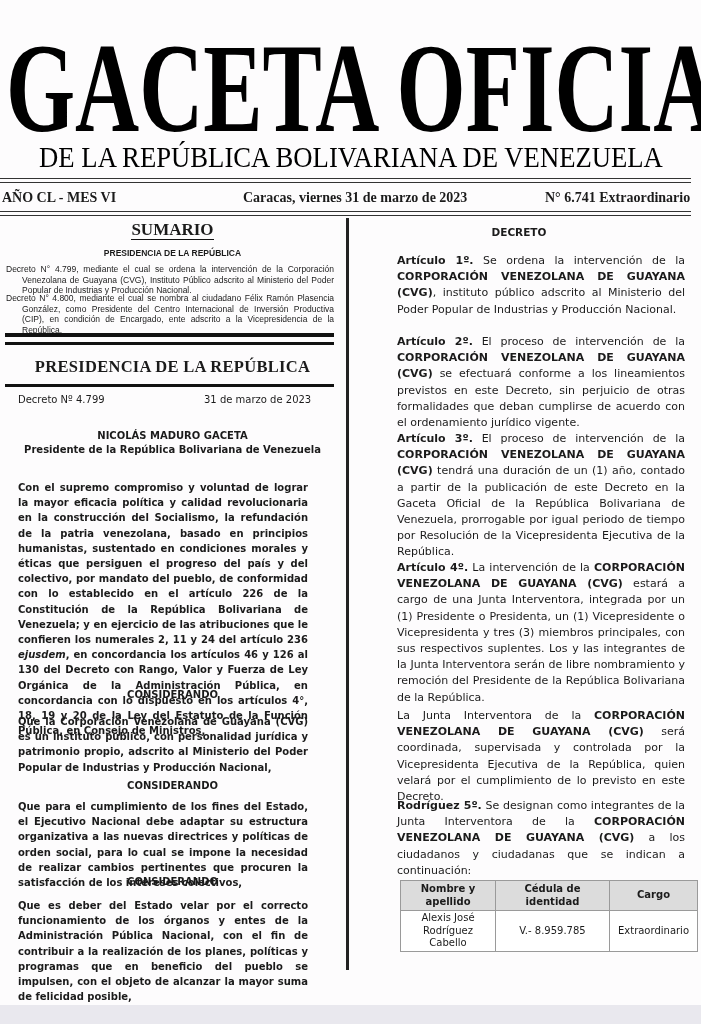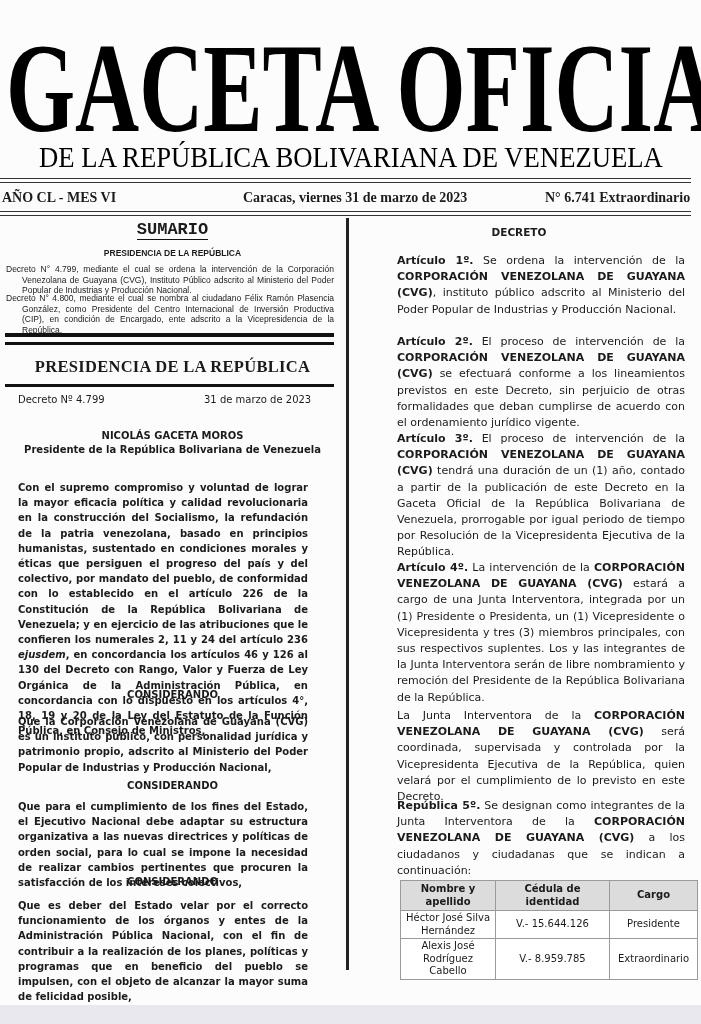--- a/index.html
+++ b/index.html
@@ -24,21 +24,21 @@
            border-top: 1.5px solid #333; border-bottom: 1.5px solid #333; }
   .issue-row { position: absolute; left: 0; top: 187px; width: 691px; height: 22px;
     font-family: "Liberation Serif", serif; font-weight: bold; font-size: 14px; line-height: 22px; }
   .issue-row span { position: absolute; top: 0; white-space: nowrap; }
 
   .col-rule { position: absolute; left: 346px; top: 218px; width: 3px; height: 752px; background: #222; }
 
   
   .left { position: absolute; left: 0; top: 218px; width: 340px; }
   .sumario-title { position: absolute; left: 0; top: 2px; width: 345px; text-align: center;
-    font-family: Liberation Mono, monospace; font-weight: bold; font-size: 17px; }
+    font-family: Liberation Serif, serif; font-weight: bold; font-size: 17px; }
   .sumario-title span { border-bottom: 1.5px solid #111; }
   .sum-head { position: absolute; left: 0; top: 30px; width: 345px; text-align: center;
     font-family: "Liberation Sans", sans-serif; font-weight: bold; font-size: 8.5px; }
   .sum-item { position: absolute; left: 6px; width: 328px;
     font-family: "Liberation Sans", sans-serif; font-size: 8.5px; line-height: 10.5px;
     padding-left: 16px; text-indent: -16px; text-align: justify; }
   .thick { position: absolute; left: 5px; width: 329px; background: #111; }
   .pres-title { position: absolute; left: 0; top: 139px; width: 345px; text-align: center;
     font-family: "Liberation Serif", serif; font-weight: bold; font-size: 16.5px; letter-spacing: 0.3px; }
   .dec-line { position: absolute; top: 176px; font-size: 10px; }
@@ -84,21 +84,21 @@
   <div class="sum-item" style="top:75px">Decreto N° 4.800, mediante el cual se nombra al ciudadano Félix Ramón Plasencia González, como Presidente del Centro Internacional de Inversión Productiva (CIP), en condición de Encargado, ente adscrito a la Vicepresidencia de la República.</div>
 
   <div class="thick" style="top:115px;height:4px"></div>
   <div class="thick" style="top:124px;height:2.5px"></div>
   <div class="pres-title">PRESIDENCIA DE LA REPÚBLICA</div>
   <div class="thick" style="top:166px;height:3px"></div>
 
   <div class="dec-line" style="left:18px">Decreto Nº 4.799</div>
   <div class="dec-line" style="left:204px">31 de marzo de 2023</div>
 
-  <div class="center-bold" style="top:212px">NICOLÁS GACETA MOROS</div>
+  <div class="center-bold" style="top:212px">NICOLÁS MADURO GACETA</div>
   <div class="center-bold" style="top:226px">Presidente de la República Bolivariana de Venezuela</div>
 
   <div class="para" style="top:262px"><span>Con el supremo compromiso y voluntad de lograr la mayor eficacia política y calidad revolucionaria en la construcción del Socialismo, la refundación de la patria venezolana, basado en principios humanistas, sustentado en condiciones morales y éticas que persiguen el progreso del país y del colectivo, por mandato del pueblo, de conformidad con lo establecido en el artículo 226 de la Constitución de la República Bolivariana de Venezuela; y en ejercicio de las atribuciones que le confieren los numerales 2, 11 y 24 del artículo 236 </span><em>ejusdem</em><span>, en concordancia los artículos 46 y 126 al 130 del Decreto con Rango, Valor y Fuerza de Ley Orgánica de la Administración Pública, en concordancia con lo dispuesto en los artículos 4°, 18, 19 y 20 de la Ley del Estatuto de la Función Pública, en Consejo de Ministros,</span></div>
 
   <div class="center-bold" style="top:471px">CONSIDERANDO</div>
   <div class="para" style="top:496px">Que la Corporación Venezolana de Guayana (CVG) es un instituto público, con personalidad jurídica y patrimonio propio, adscrito al Ministerio del Poder Popular de Industrias y Producción Nacional,</div>
 
   <div class="center-bold" style="top:562px">CONSIDERANDO</div>
   <div class="para" style="top:581px">Que para el cumplimiento de los fines del Estado, el Ejecutivo Nacional debe adaptar su estructura organizativa a las nuevas directrices y políticas de orden social, para lo cual se impone la necesidad de realizar cambios pertinentes que procuren la satisfacción de los intereses colectivos,</div>
 
@@ -112,38 +112,33 @@
   <div class="rpara" style="top:35px"><b>Artículo 1º.</b><span> Se ordena la intervención de la </span><b>CORPORACIÓN VENEZOLANA DE GUAYANA (CVG)</b><span>, instituto público adscrito al Ministerio del Poder Popular de Industrias y Producción Nacional.</span></div>
 
   <div class="rpara" style="top:116px"><b>Artículo 2º.</b><span> El proceso de intervención de la </span><b>CORPORACIÓN VENEZOLANA DE GUAYANA (CVG)</b><span> se efectuará conforme a los lineamientos previstos en este Decreto, sin perjuicio de otras formalidades que deban cumplirse de acuerdo con el ordenamiento jurídico vigente.</span></div>
 
   <div class="rpara" style="top:213px"><b>Artículo 3º.</b><span> El proceso de intervención de la </span><b>CORPORACIÓN VENEZOLANA DE GUAYANA (CVG)</b><span> tendrá una duración de un (1) año, contado a partir de la publicación de este Decreto en la Gaceta Oficial de la República Bolivariana de Venezuela, prorrogable por igual periodo de tiempo por Resolución de la Vicepresidenta Ejecutiva de la República.</span></div>
 
   <div class="rpara" style="top:342px"><b>Artículo 4º.</b><span> La intervención de la </span><b>CORPORACIÓN VENEZOLANA DE GUAYANA (CVG)</b><span> estará a cargo de una Junta Interventora, integrada por un (1) Presidente o Presidenta, un (1) Vicepresidente o Vicepresidenta y tres (3) miembros principales, con sus respectivos suplentes. Los y las integrantes de la Junta Interventora serán de libre nombramiento y remoción del Presidente de la República Bolivariana de la República.</span></div>
 
   <div class="rpara" style="top:490px"><span>La Junta Interventora de la </span><b>CORPORACIÓN VENEZOLANA DE GUAYANA (CVG)</b><span> será coordinada, supervisada y controlada por la Vicepresidenta Ejecutiva de la República, quien velará por el cumplimiento de lo previsto en este Decreto.</span></div>
 
-  <div class="rpara" style="top:580px"><b>República 5º.</b><span> Se designan como integrantes de la Junta Interventora de la </span><b>CORPORACIÓN VENEZOLANA DE GUAYANA (CVG)</b><span> a los ciudadanos y ciudadanas que se indican a continuación:</span></div>
+  <div class="rpara" style="top:580px"><b>Rodríguez 5º.</b><span> Se designan como integrantes de la Junta Interventora de la </span><b>CORPORACIÓN VENEZOLANA DE GUAYANA (CVG)</b><span> a los ciudadanos y ciudadanas que se indican a continuación:</span></div>
 </div>
 
 <table class="members">
   <thead>
     <tr>
       <th style="width:95px">Nombre y apellido</th>
       <th style="width:114px">Cédula de identidad</th>
       <th>Cargo</th>
     </tr>
   </thead>
   <tbody>
     <tr>
-      <td>Héctor José Silva Hernández</td>
-      <td>V.- 15.644.126</td>
-      <td>Presidente</td>
-    </tr>
-    <tr>
       <td>Alexis José Rodríguez Cabello</td>
       <td>V.- 8.959.785</td>
       <td>Extraordinario</td>
     </tr>
   </tbody>
 </table>
 
 <div class="bottom-band"></div>
 
 </body></html>

